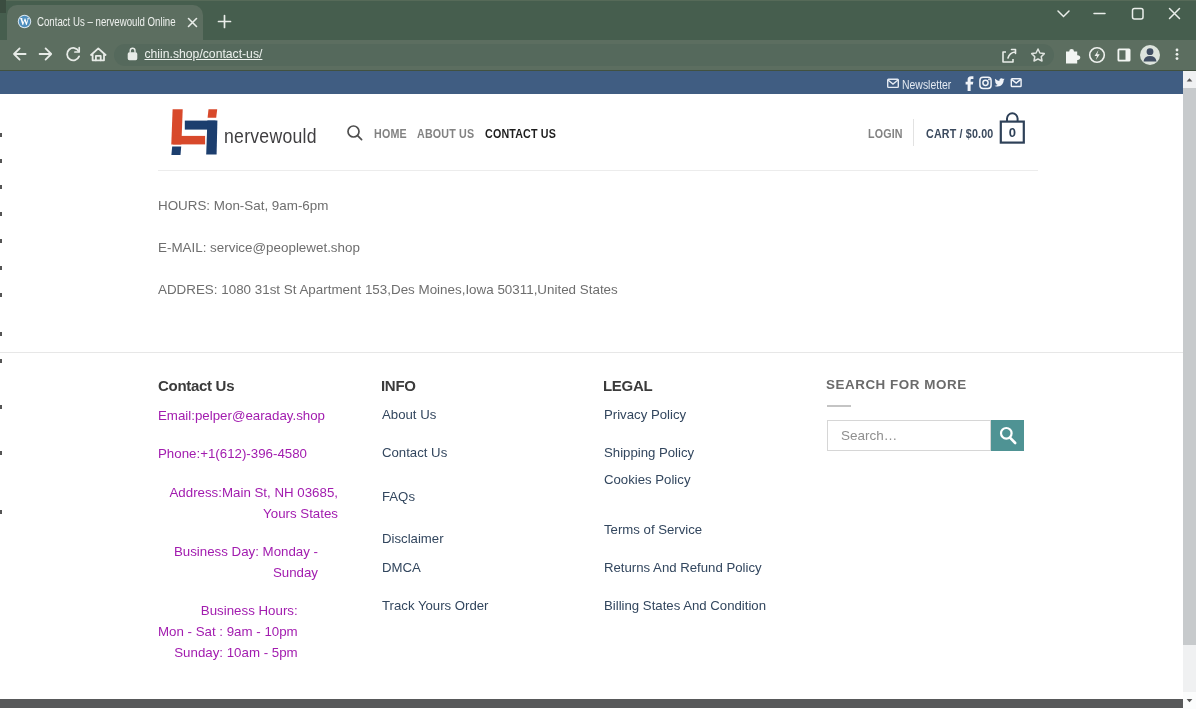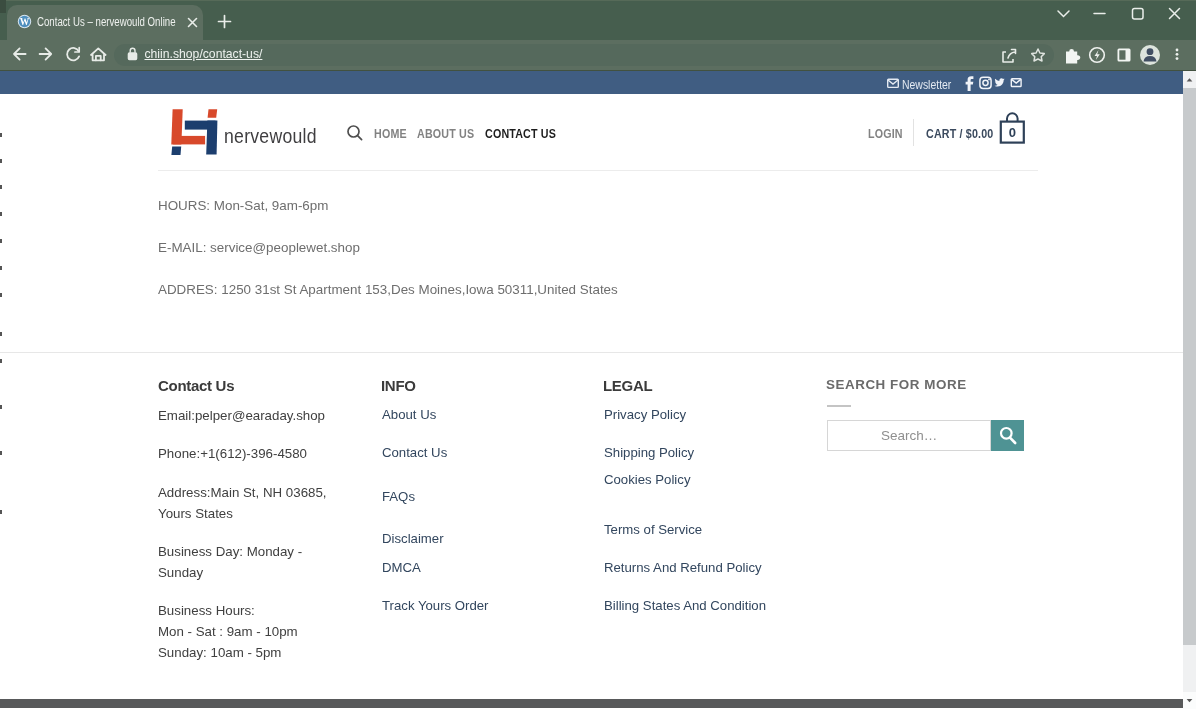--- a/index.html
+++ b/index.html
@@ -27,28 +27,28 @@
   .nav { position:absolute; top:127px; font-size:12.6px; font-weight:700;
     letter-spacing:0.2px; color:#828282; transform:scaleX(0.85); transform-origin:0 50%; }
   #nav-contact { color:#1d1d1d; }
   #hdivider { left:913px; top:119px; width:1px; height:27px; background:#e2e2e2; }
   #cart { color:#3b4a5e; }
   #hline { left:158px; top:170px; width:880px; height:1px; background:#ececec; }
   .bodytext { position:absolute; left:158px; font-size:13.4px; color:#6e6e6e; }
   
   #footline { left:0; top:352px; width:1183px; height:1px; background:#e7e7e7; }
   .fh { position:absolute; top:377px; font-size:15px; font-weight:700; color:#3b3b3b; letter-spacing:-0.3px; }
-  .fgray { position:absolute; font-size:13.3px; color:#404040; line-height:21px; }
+  .fgray { position:absolute; font-size:13.3px; color:#a21caf; line-height:21px;text-align:right; }
   .flink { position:absolute; font-size:13.2px; color:#32465e; }
   #sfm { left:826px; top:376.5px; font-size:13.4px; font-weight:700; color:#6b6b6b;
     letter-spacing:0.55px; }
   #sfmline { left:827px; top:405px; width:24px; height:2px; background:#c4c4c4; }
   #sinput { left:827px; top:420px; width:164px; height:31px; border:1px solid #d6d6d6;
     background:#fff; }
-  #sph { left:841px; top:428px; font-size:13.5px; color:#8f8f8f;margin-left:40px; }
+  #sph { left:841px; top:428px; font-size:13.5px; color:#8f8f8f; }
   #sbtn { left:991px; top:420px; width:33px; height:31px; background:#4f9394; }
   #botbar { left:0; top:699px; width:1183px; height:9px; background:#58595a; }
   
   #sbar { left:1183px; top:71px; width:13px; height:638px; background:#f0f1f2; }
   #sthumb { left:1183px; top:88px; width:13px; height:557px; background:#c7cacc; }
   .tick { position:absolute; left:0; width:2px; height:4px; background:#555; }
 </style>
 </head>
 <body>
 
@@ -178,21 +178,21 @@
 <div class="abs" id="hdivider"></div>
 <div class="nav" id="cart" style="left:926px">CART / $0.00</div>
 <svg class="cicon" id="bag" style="left:998px;top:110px" width="29" height="35" viewBox="0 0 29 35">
   <rect x="2.8" y="11.6" width="23" height="21" fill="none" stroke="#2e4158" stroke-width="2.2"></rect>
   <path d="M9,11.6 V8.6 a5.3,5.3 0 0 1 10.6,0 V11.6" fill="none" stroke="#2e4158" stroke-width="2"></path>
   <text x="14.4" y="27" font-size="13" font-weight="bold" fill="#2e4158" text-anchor="middle">0</text>
 </svg>
 <div class="abs" id="hline"></div>
 <div class="bodytext" style="top:198px">HOURS: Mon-Sat, 9am-6pm</div>
 <div class="bodytext" style="top:240px">E-MAIL: service@peoplewet.shop</div>
-<div class="bodytext" style="top:282px">ADDRES: 1250 31st St Apartment 153,Des Moines,Iowa 50311,United States</div>
+<div class="bodytext" style="top:282px">ADDRES: 1080 31st St Apartment 153,Des Moines,Iowa 50311,United States</div>
 
 <div class="abs" id="footline"></div>
 <div class="fh" style="left:158px">Contact Us</div>
 <div class="fh" style="left:381px">INFO</div>
 <div class="fh" style="left:603px">LEGAL</div>
 <div class="fgray" style="left:158px;top:405px">Email:pelper@earaday.shop</div>
 <div class="fgray" style="left:158px;top:443px">Phone:+1(612)-396-4580</div>
 <div class="fgray" style="left:158px;top:482px;width:180px">Address:Main St, NH 03685, Yours States</div>
 <div class="fgray" style="left:158px;top:541px;width:160px">Business Day: Monday - Sunday</div>
 <div class="fgray" style="left:158px;top:600px">Business Hours:<br>Mon - Sat : 9am - 10pm<br>Sunday: 10am - 5pm</div>

